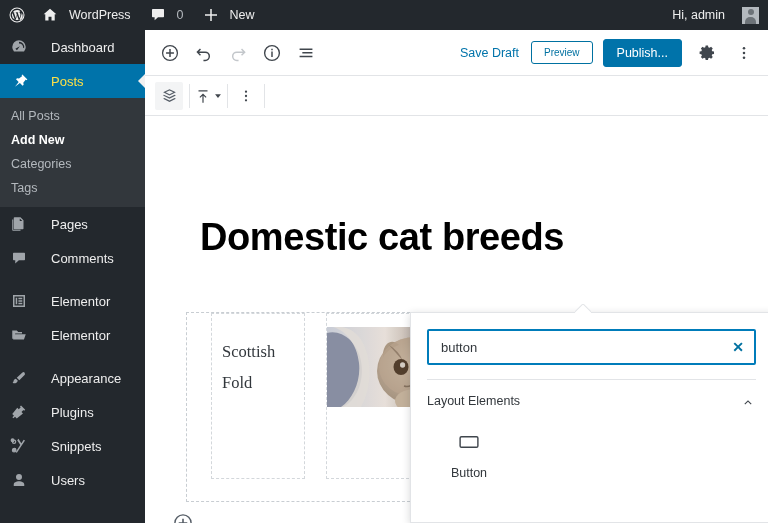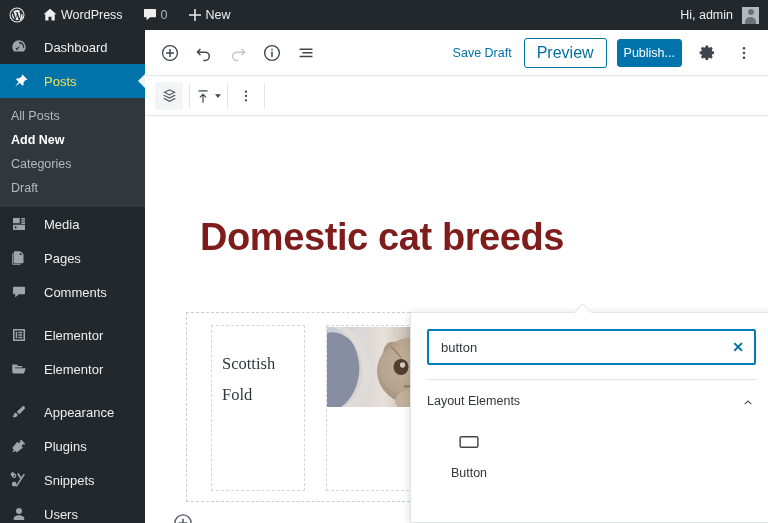--- a/index.html
+++ b/index.html
@@ -13,21 +13,21 @@
 
   
   .adminbar {
     position: absolute; top: 0; left: 0;
     width: 768px; height: 30px;
     background: #23282d; color: #eee;
     display: flex; align-items: center;
     font-size: 12.5px;
   }
   .ab-item {
-    display: flex; align-items: center; gap: 2px;
+    display: flex; align-items: center; gap: 10px;
     height: 30px; padding: 0 9px; color: #eee;
     white-space: nowrap;
   }
   .ab-item.logo { padding-left: 8px; padding-right: 6px; }
   .ab-right { margin-left: auto; display: flex; align-items: center; justify-content: flex-end; }
   .ab-avatar {
     width: 17px; height: 17px; background: #b4b9be;
     margin-left: 7px; position: relative; overflow: hidden;
   }
   .ab-avatar::before {
@@ -41,21 +41,21 @@
   .ab-count { color: #b4b9be; }
 
   
   .sidebar {
     position: absolute; top: 30px; left: 0;
     width: 145px; height: 493px;
     background: #23282d; color: #eee;
     font-size: 13px;
   }
   .menu-item {
-    display: flex; align-items: center; gap: 16px;
+    display: flex; align-items: center; gap: 23px;
     height: 34px; padding: 0 10px; color: #eee; position: relative;
   }
   .menu-item .mi-label { line-height: 1; padding-top: 1px; }
   .menu-item.active {
     background: #0073aa; color: #fde047; font-weight: normal;
   }
   .menu-item.active::after {
     content: ""; position: absolute; right: -1px; top: 50%;
     margin-top: -8px;
     border-top: 8px solid transparent;
@@ -90,26 +90,26 @@
     align-items: center; justify-content: center;
   }
   .tb-btn svg { fill: #40464d; }
   .tb-btn.disabled svg { fill: #c3c7cb; }
   .hdr-right { margin-left: auto; display: flex; align-items: center; gap: 10px; }
   .save-draft {
     color: #0073aa; font-size: 12.5px; padding: 4px 2px;
   }
   .btn-preview {
     border: 1px solid #0071a1; color: #0071a1; background: #fff;
-    font-size: 16px; border-radius: 3px; padding: 5px 12px;
+    font-size: 10px; border-radius: 3px; padding: 5px 12px;
     font-family: "Liberation Sans", sans-serif;
   }
   .btn-publish {
     border: 1px solid #0073aa; color: #fff; background: #0073aa;
-    font-size: 12.5px; border-radius: 3px; padding: 6px 6px;
+    font-size: 12.5px; border-radius: 3px; padding: 6px 13px;
     font-family: "Liberation Sans", sans-serif;
   }
   .hdr-icon { width: 28px; height: 30px; display: flex; align-items: center; justify-content: center; }
   .hdr-icon svg { fill: #40464d; }
 
   
   .block-toolbar {
     position: relative; height: 40px;
     border-bottom: 1px solid #e2e4e7;
     display: flex; align-items: center;
@@ -126,31 +126,31 @@
     background: #f3f4f5; border-radius: 2px;
     display: flex; align-items: center; justify-content: center;
   }
   .bt-block-icon svg { fill: #555d66; }
   .caret { margin-left: 1px; }
 
   
   .canvas { position: relative; height: 407px; background: #fff; }
   .post-title {
     position: absolute; left: 55px; top: 100px;
-    font-size: 38px; font-weight: bold; color: #7f1d1d;
+    font-size: 38px; font-weight: bold; color: #000000;
     letter-spacing: -0.4px;
   }
 
   .columns-block {
     position: absolute; left: 41px; top: 196px;
     width: 455px; height: 190px;
     border: 1px dashed #c8cdd2;
   }
   .col {
-    position: absolute; top: 12px; height: 166px;
+    position: absolute; top: 0; height: 166px;
     border: 1px dashed #d3d7db;
   }
   .col-1 { left: 24px; width: 94px; }
   .col-2 { left: 139px; width: 178px; }
   .col-3 {
     left: 338px; width: 95px; top: 9px; height: 80px;
     border: 1px solid #d8dcdf; border-left: 3px solid #555d66;
     background: #fff;
   }
   .col-text {
@@ -291,31 +291,23 @@
             <path d="M16.5 3.2l-1.1 1.1 1 1-4.4 3.4-2.6-.5-1.4 1.4 3.6 3.6-5 6.6 6.6-5 3.6 3.6 1.4-1.4-.5-2.6 3.4-4.4 1 1 1.1-1.1z"></path>
           </svg>
       </span>
       <span class="mi-label">Posts</span>
     </div>
 
     <div class="submenu">
       <a>All Posts</a>
       <a class="current">Add New</a>
       <a>Categories</a>
-      <a>Draft</a>
-    </div>
-
-    <div class="menu-item">
-      <span class="ico">
-        <svg viewBox="0 0 24 24">
-            <path d="M4 4h9v7H4zm1.6 5.4l1.8-2.2 1.3 1.6 2-2.6 2.1 3.2zM15 4h5v2h-5zm0 3h5v2h-5zm0 3h5v2h-5zM4 13h16v7H4zm2.5 1.8v3.4l3-1.7z"></path>
-          </svg>
-      </span>
-      <span class="mi-label">Media</span>
-    </div>
+      <a>Tags</a>
+    </div>
+
 
     <div class="menu-item">
       <span class="ico">
         <svg viewBox="0 0 24 24">
             <path d="M6 3h8l4 4v11a1 1 0 01-1 1H6a1 1 0 01-1-1V4a1 1 0 011-1zm7 1.6V8h3.4zM3 6v14a1 1 0 001 1h10v-1.3H4.3V6z"></path>
           </svg>
       </span>
       <span class="mi-label">Pages</span>
     </div>
 

